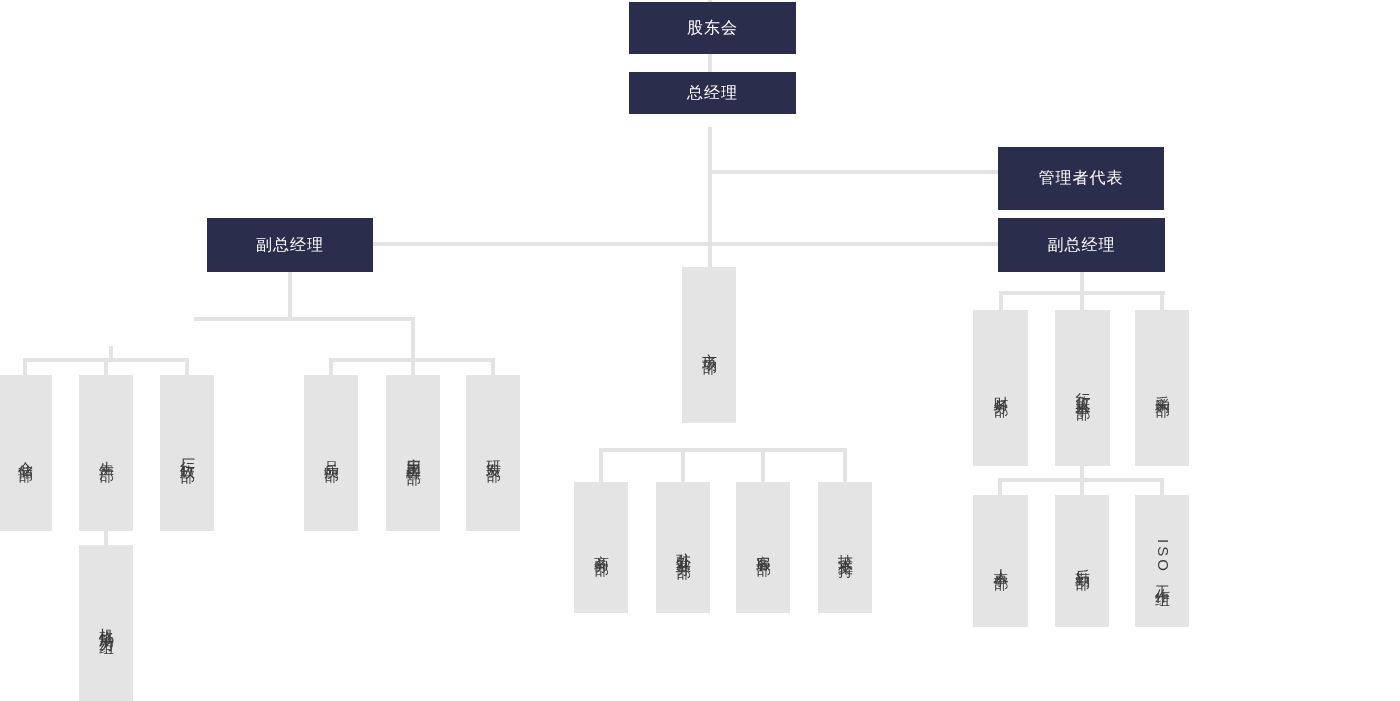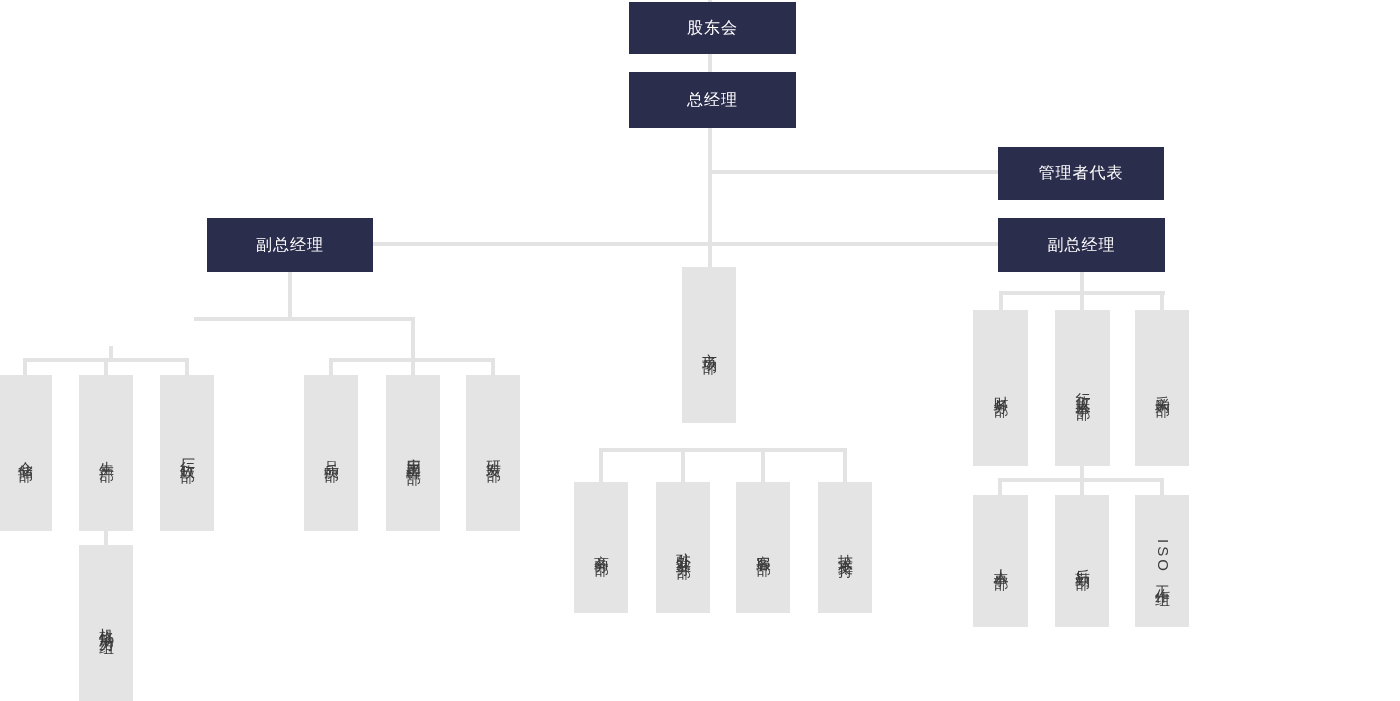--- a/index.html
+++ b/index.html
@@ -37,22 +37,22 @@
     text-orientation: mixed;
     letter-spacing: 3px;
   }
   .line {
     position: absolute;
     background: #e3e3e3;
   }
 
   
   #n-shareholders        { left: 629px; top: 2px;   width: 167px; height: 52px; }
-  #n-general-manager     { left: 629px; top: 72px;  width: 167px; height: 56px; }
-  #n-mgmt-representative { left: 998px; top: 147px; width: 166px; height: 53px; }
+  #n-general-manager     { left: 629px; top: 72px;  width: 167px; height: 42px; }
+  #n-mgmt-representative { left: 998px; top: 147px; width: 166px; height: 63px; }
   #n-deputy-gm-left      { left: 207px; top: 218px; width: 166px; height: 54px; }
   #n-deputy-gm-right     { left: 998px; top: 218px; width: 167px; height: 54px; }
   #n-factory-director    { left: 28px;  top: 292px; width: 166px; height: 54px; }
 
   
   #n-warehouse           { left: -2px;   top: 375px; width: 54px; height: 156px; }
   #n-production          { left: 79px;   top: 375px; width: 54px; height: 156px; }
   #n-factory-admin       { left: 160px;  top: 375px; width: 54px; height: 156px; }
   #n-machine-repair      { left: 79px;   top: 545px; width: 54px; height: 156px; }
   #n-quality             { left: 304px;  top: 375px; width: 54px; height: 156px; }

